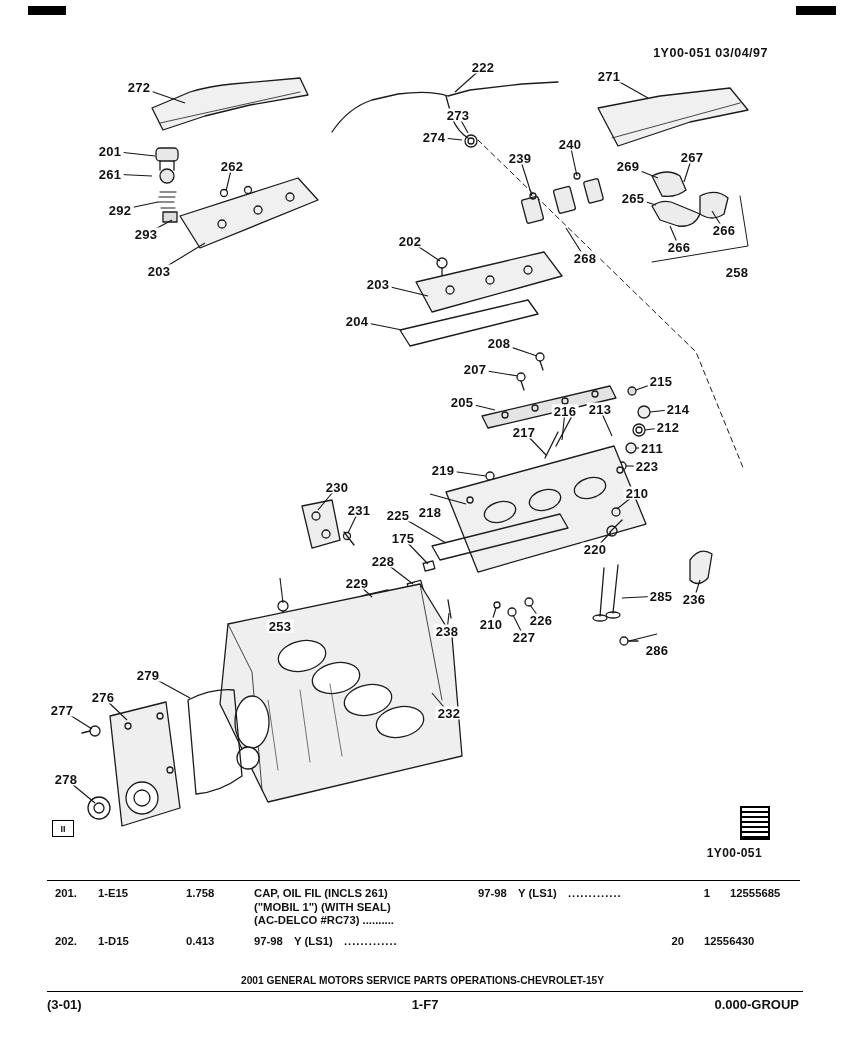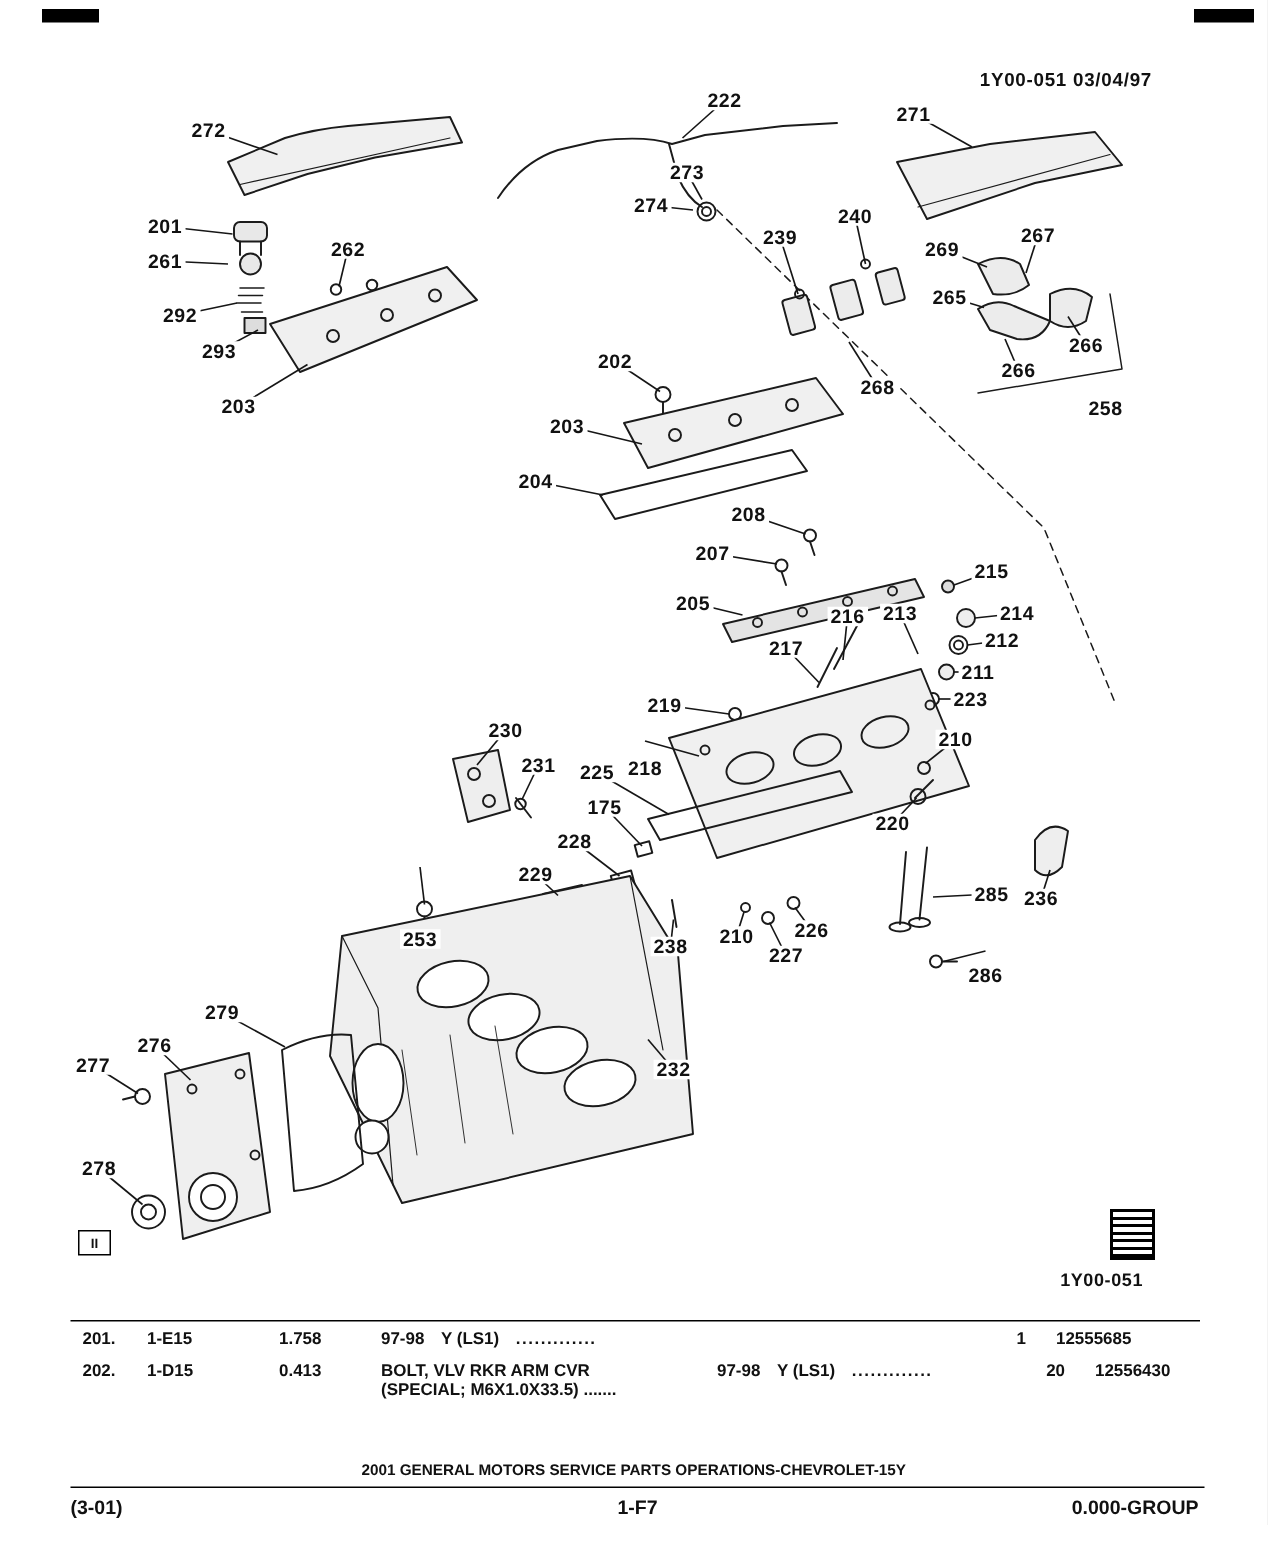--- a/index.html
+++ b/index.html
@@ -284,37 +284,38 @@
   <div class="doc-ref-bottom">1Y00-051</div>
 
   <div class="title-rule"></div>
 
   <div class="rows">
 
     <div class="part-row">
       <div>201.</div>
       <div>1-E15</div>
       <div>1.758</div>
+      <div>
+        <div>CAP, OIL FIL (INCLS 261)</div>
+        <div>("MOBIL 1") (WITH SEAL)</div>
+        <div>(AC-DELCO #RC73) ..........</div>
+      </div>
       <div class="usage">
         <span>97-98</span>
         <span class="model">Y (LS1)</span>
         <span class="dots">.............</span>
       </div>
       <div class="qty">1</div>
       <div class="pn">12555685</div>
     </div>
 
     <div class="part-row">
       <div>202.</div>
       <div>1-D15</div>
       <div>0.413</div>
-      <div>
-        <div>BOLT, VLV RKR ARM CVR</div>
-        <div>(SPECIAL; M6X1.0X33.5) .......</div>
-      </div>
       <div class="usage">
         <span>97-98</span>
         <span class="model">Y (LS1)</span>
         <span class="dots">.............</span>
       </div>
       <div class="qty">20</div>
       <div class="pn">12556430</div>
     </div>
 
   </div>

